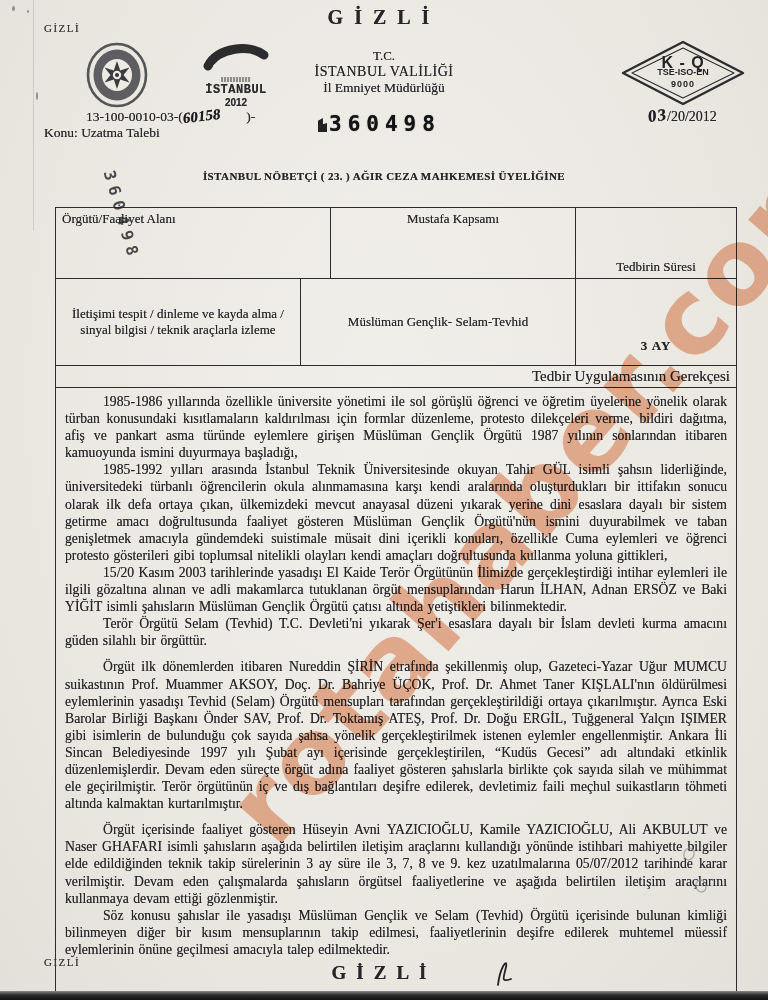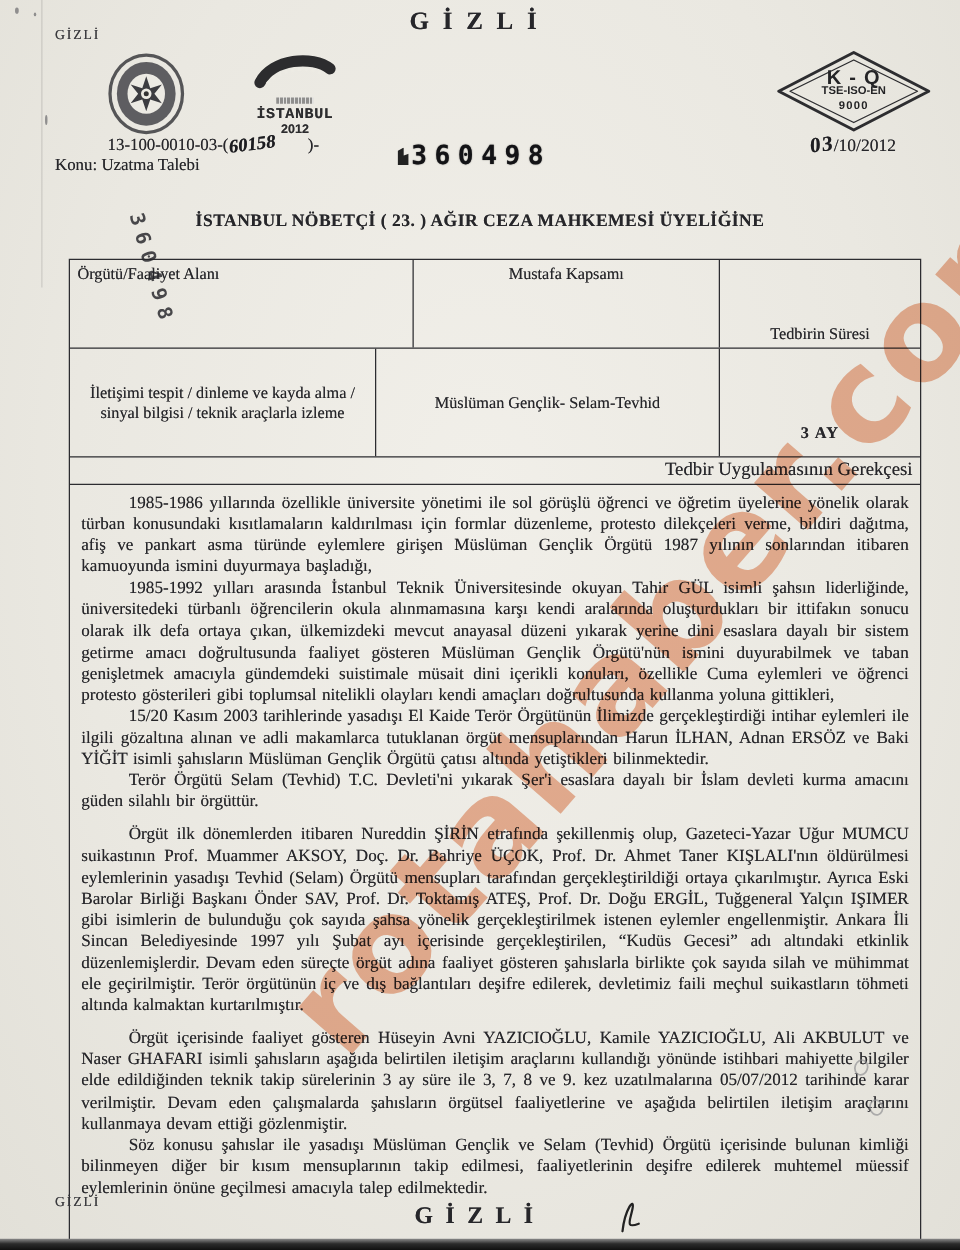--- a/index.html
+++ b/index.html
@@ -57,21 +57,21 @@
             font-weight:bold;font-size:21px;letter-spacing:6px;color:#131316;
             text-shadow:0 0 1px rgba(0,0,0,.7);}
   .stampnum .mark{display:inline-block;width:9px;height:14px;background:#222;
                   clip-path:polygon(0 20%,55% 0,55% 45%,100% 35%,100% 100%,0 100%);
                   margin-right:2px;transform:translateY(1px);}
   .sidestamp{position:absolute;left:118px;top:168px;transform:rotate(74deg);transform-origin:top left;
              font-family:"DejaVu Sans Mono",monospace;font-weight:bold;font-size:16px;
              letter-spacing:6px;color:rgba(35,35,40,.82);z-index:3;}
 
   .doc-title{position:absolute;left:0;right:0;top:170px;text-align:center;font-weight:bold;
-             font-size:14px;letter-spacing:.4px;}
+             font-size:11px;letter-spacing:.4px;}
 
   
   .tbl{position:absolute;left:55px;top:207px;width:682px;border:1.6px solid #2c2c30;}
   .trow{display:flex;border-bottom:1.4px solid #2c2c30;}
   .tcell{border-right:1.4px solid #2c2c30;padding:2px 6px;font-size:13px;}
   .tcell:last-child{border-right:none;}
   .c1{width:275px;} .c2{width:245px;} .c3{flex:1;margin-top:48px;}
   .hdr .tcell{padding-top:3px;padding-bottom:3px;}
   .center{text-align:center;}
   .vals .tcell{display:flex;align-items:center;justify-content:center;text-align:center;
@@ -117,33 +117,38 @@
   <div class="emblem-ist">
     <svg width="72" height="30" viewBox="0 0 72 30">
       <path d="M8 24 C 18 5, 50 2, 64 13" stroke="#2c2c2e" stroke-width="9" fill="none" stroke-linecap="round"></path>
       <path d="M14 25 C 24 13, 46 10, 58 17" stroke="#edebe4" stroke-width="3" fill="none" stroke-dasharray="2.5 3"></path>
     </svg>
     <span class="bar"></span>
     <span class="name txt">İSTANBUL</span>
     <span class="year txt">2012</span>
   </div>
 
+  <div class="agency txt">
+    <div class="l1">T.C.</div>
+    <div class="l2">İSTANBUL VALİLİĞİ</div>
+    <div class="l3">İl Emniyet Müdürlüğü</div>
+  </div>
 
   <div class="qmark">
     <svg width="126" height="66" viewBox="0 0 126 66">
       <polygon points="63,2 123,33 63,64 3,33" fill="none" stroke="#2d2d30" stroke-width="2.4" stroke-linejoin="round"></polygon>
       <polygon points="63,8 114,33 63,58 12,33" fill="none" stroke="#2d2d30" stroke-width="1.1" stroke-linejoin="round"></polygon>
     </svg>
     <span class="qtext q1">K - Q</span>
     <span class="qtext q2">TSE-ISO-EN</span>
     <span class="qtext q3">9000</span>
   </div>
 
   <div class="dateline txt">
-    <span class="hand">03</span><span>/10/2012</span>
+    <span class="hand">03</span><span>/20/2012</span>
   </div>
 
   <div class="meta txt">
     <div class="row2">
       <span>13-100-0010-03-(</span><span class="hand2">60158</span><span class="paren-close">)-</span>
     </div>
     <div>
       <span>Konu:</span>
       <span>Uzatma Talebi</span>
     </div>

